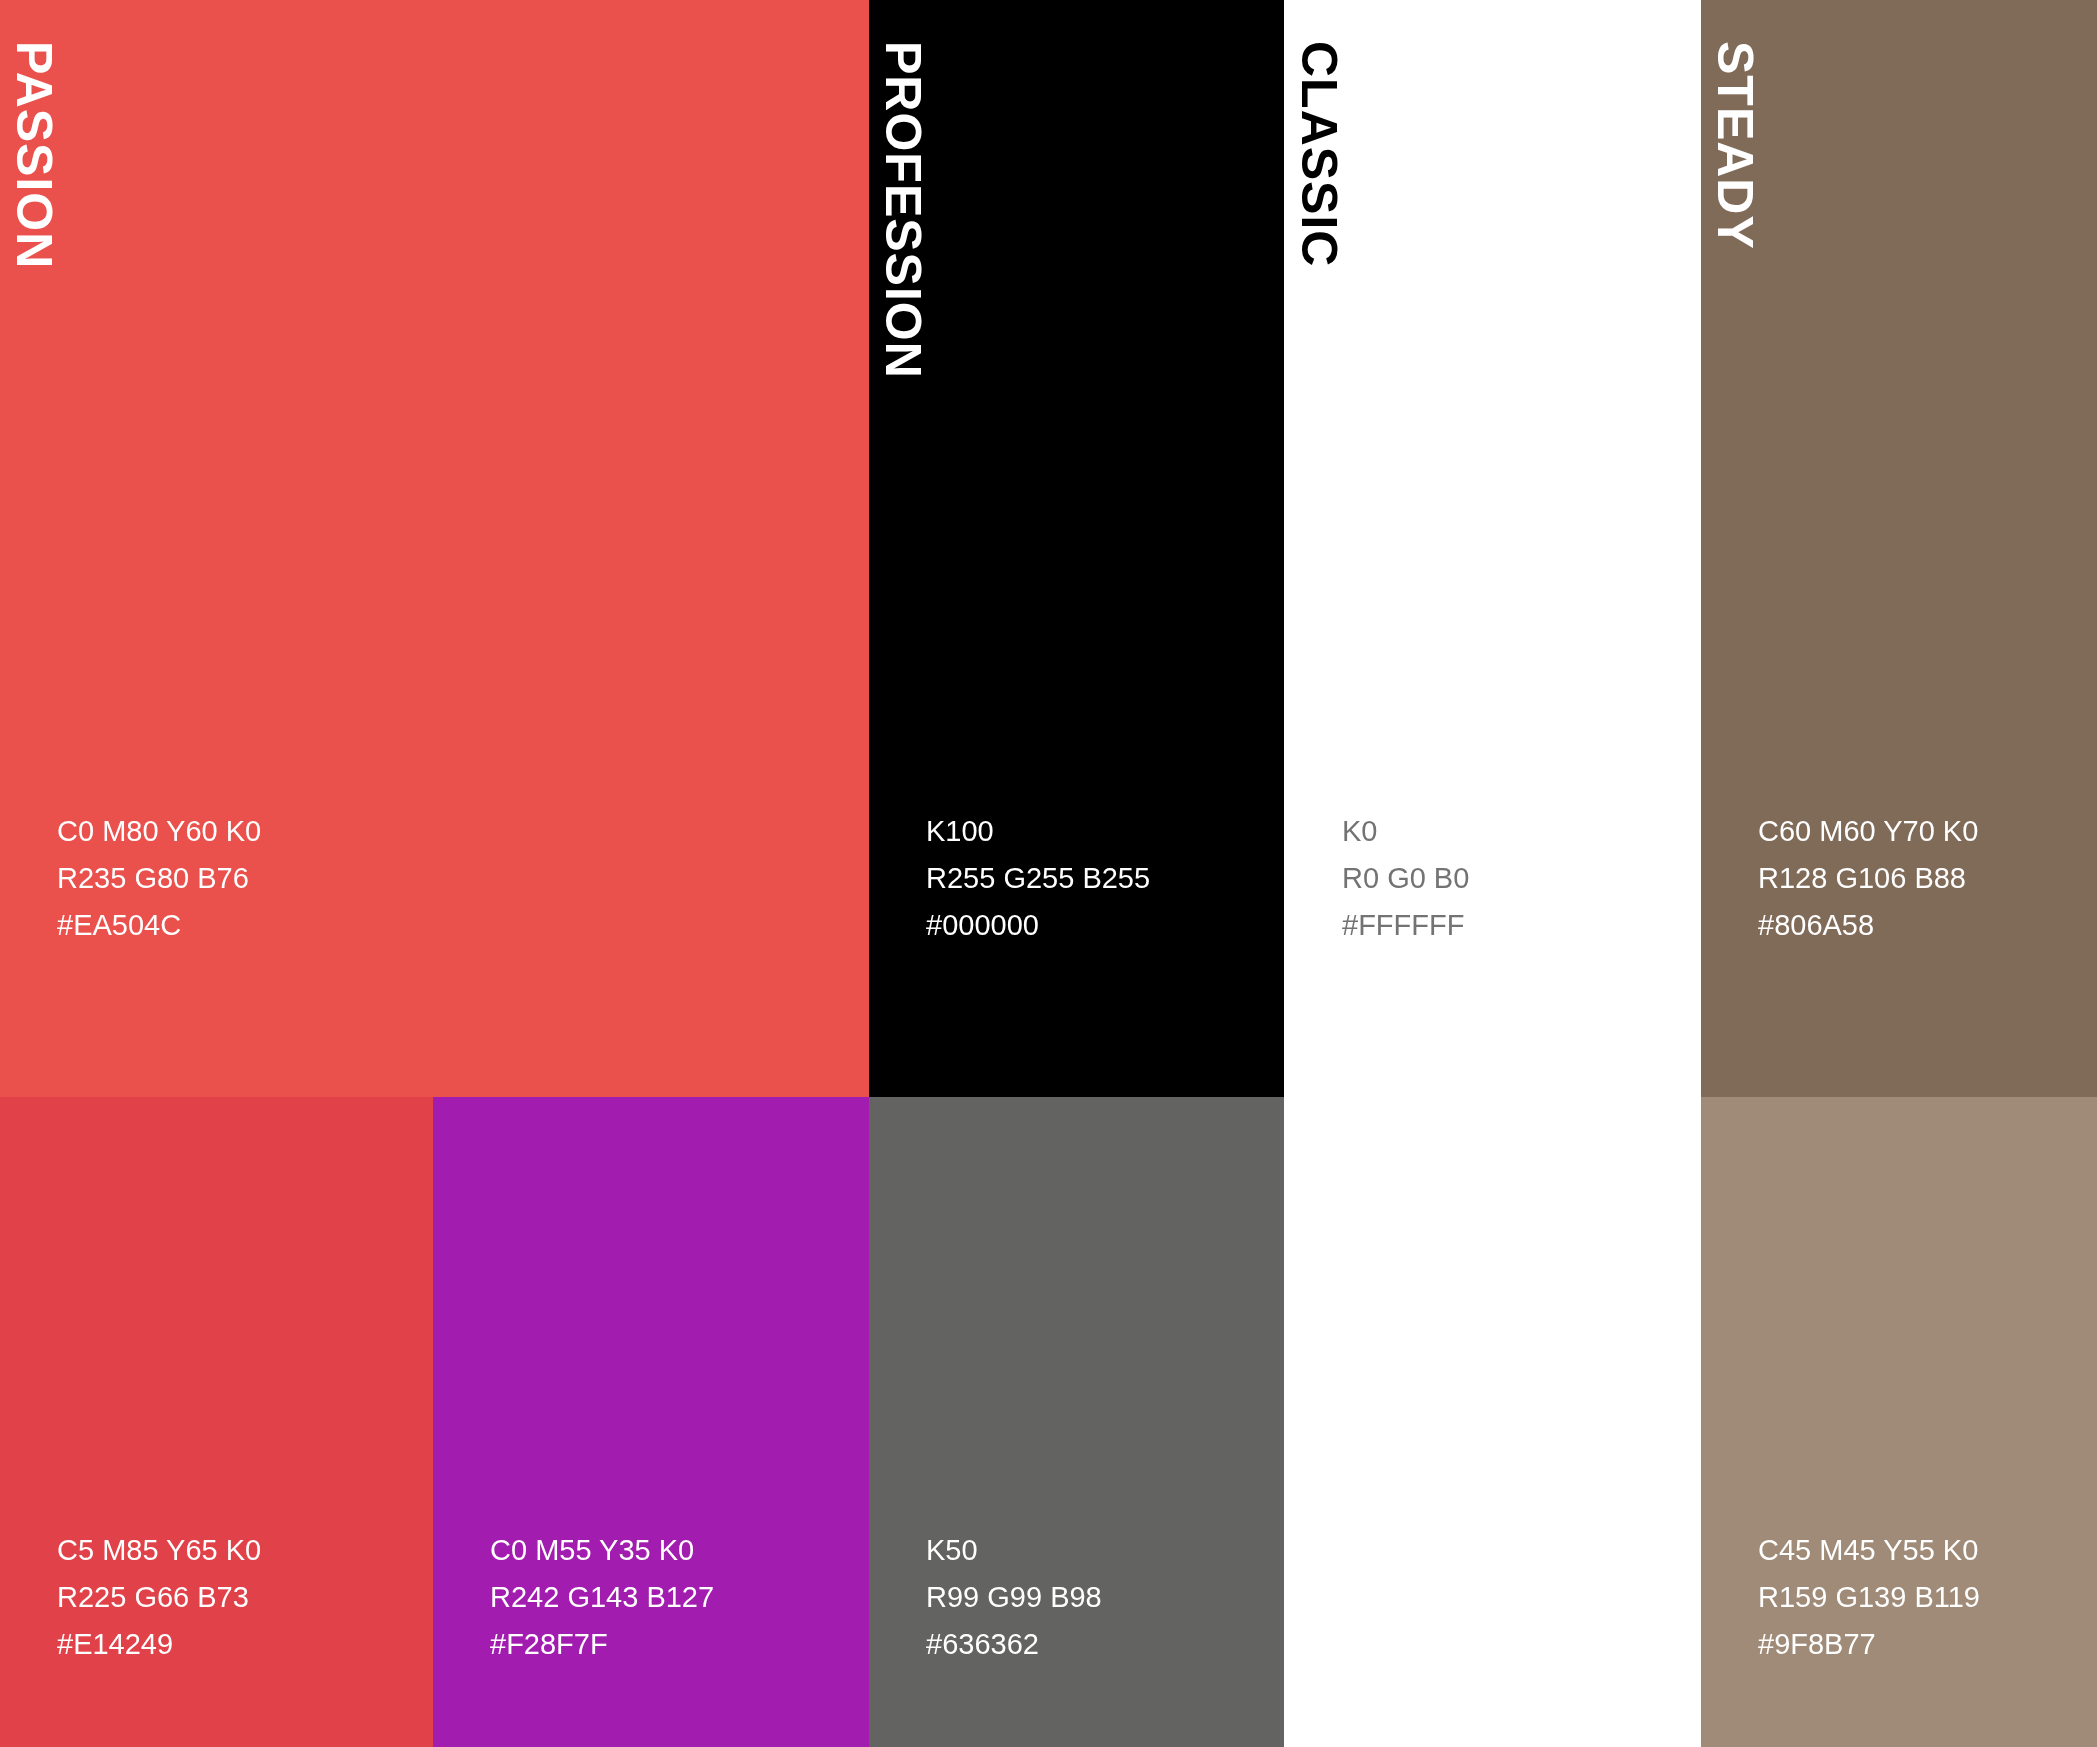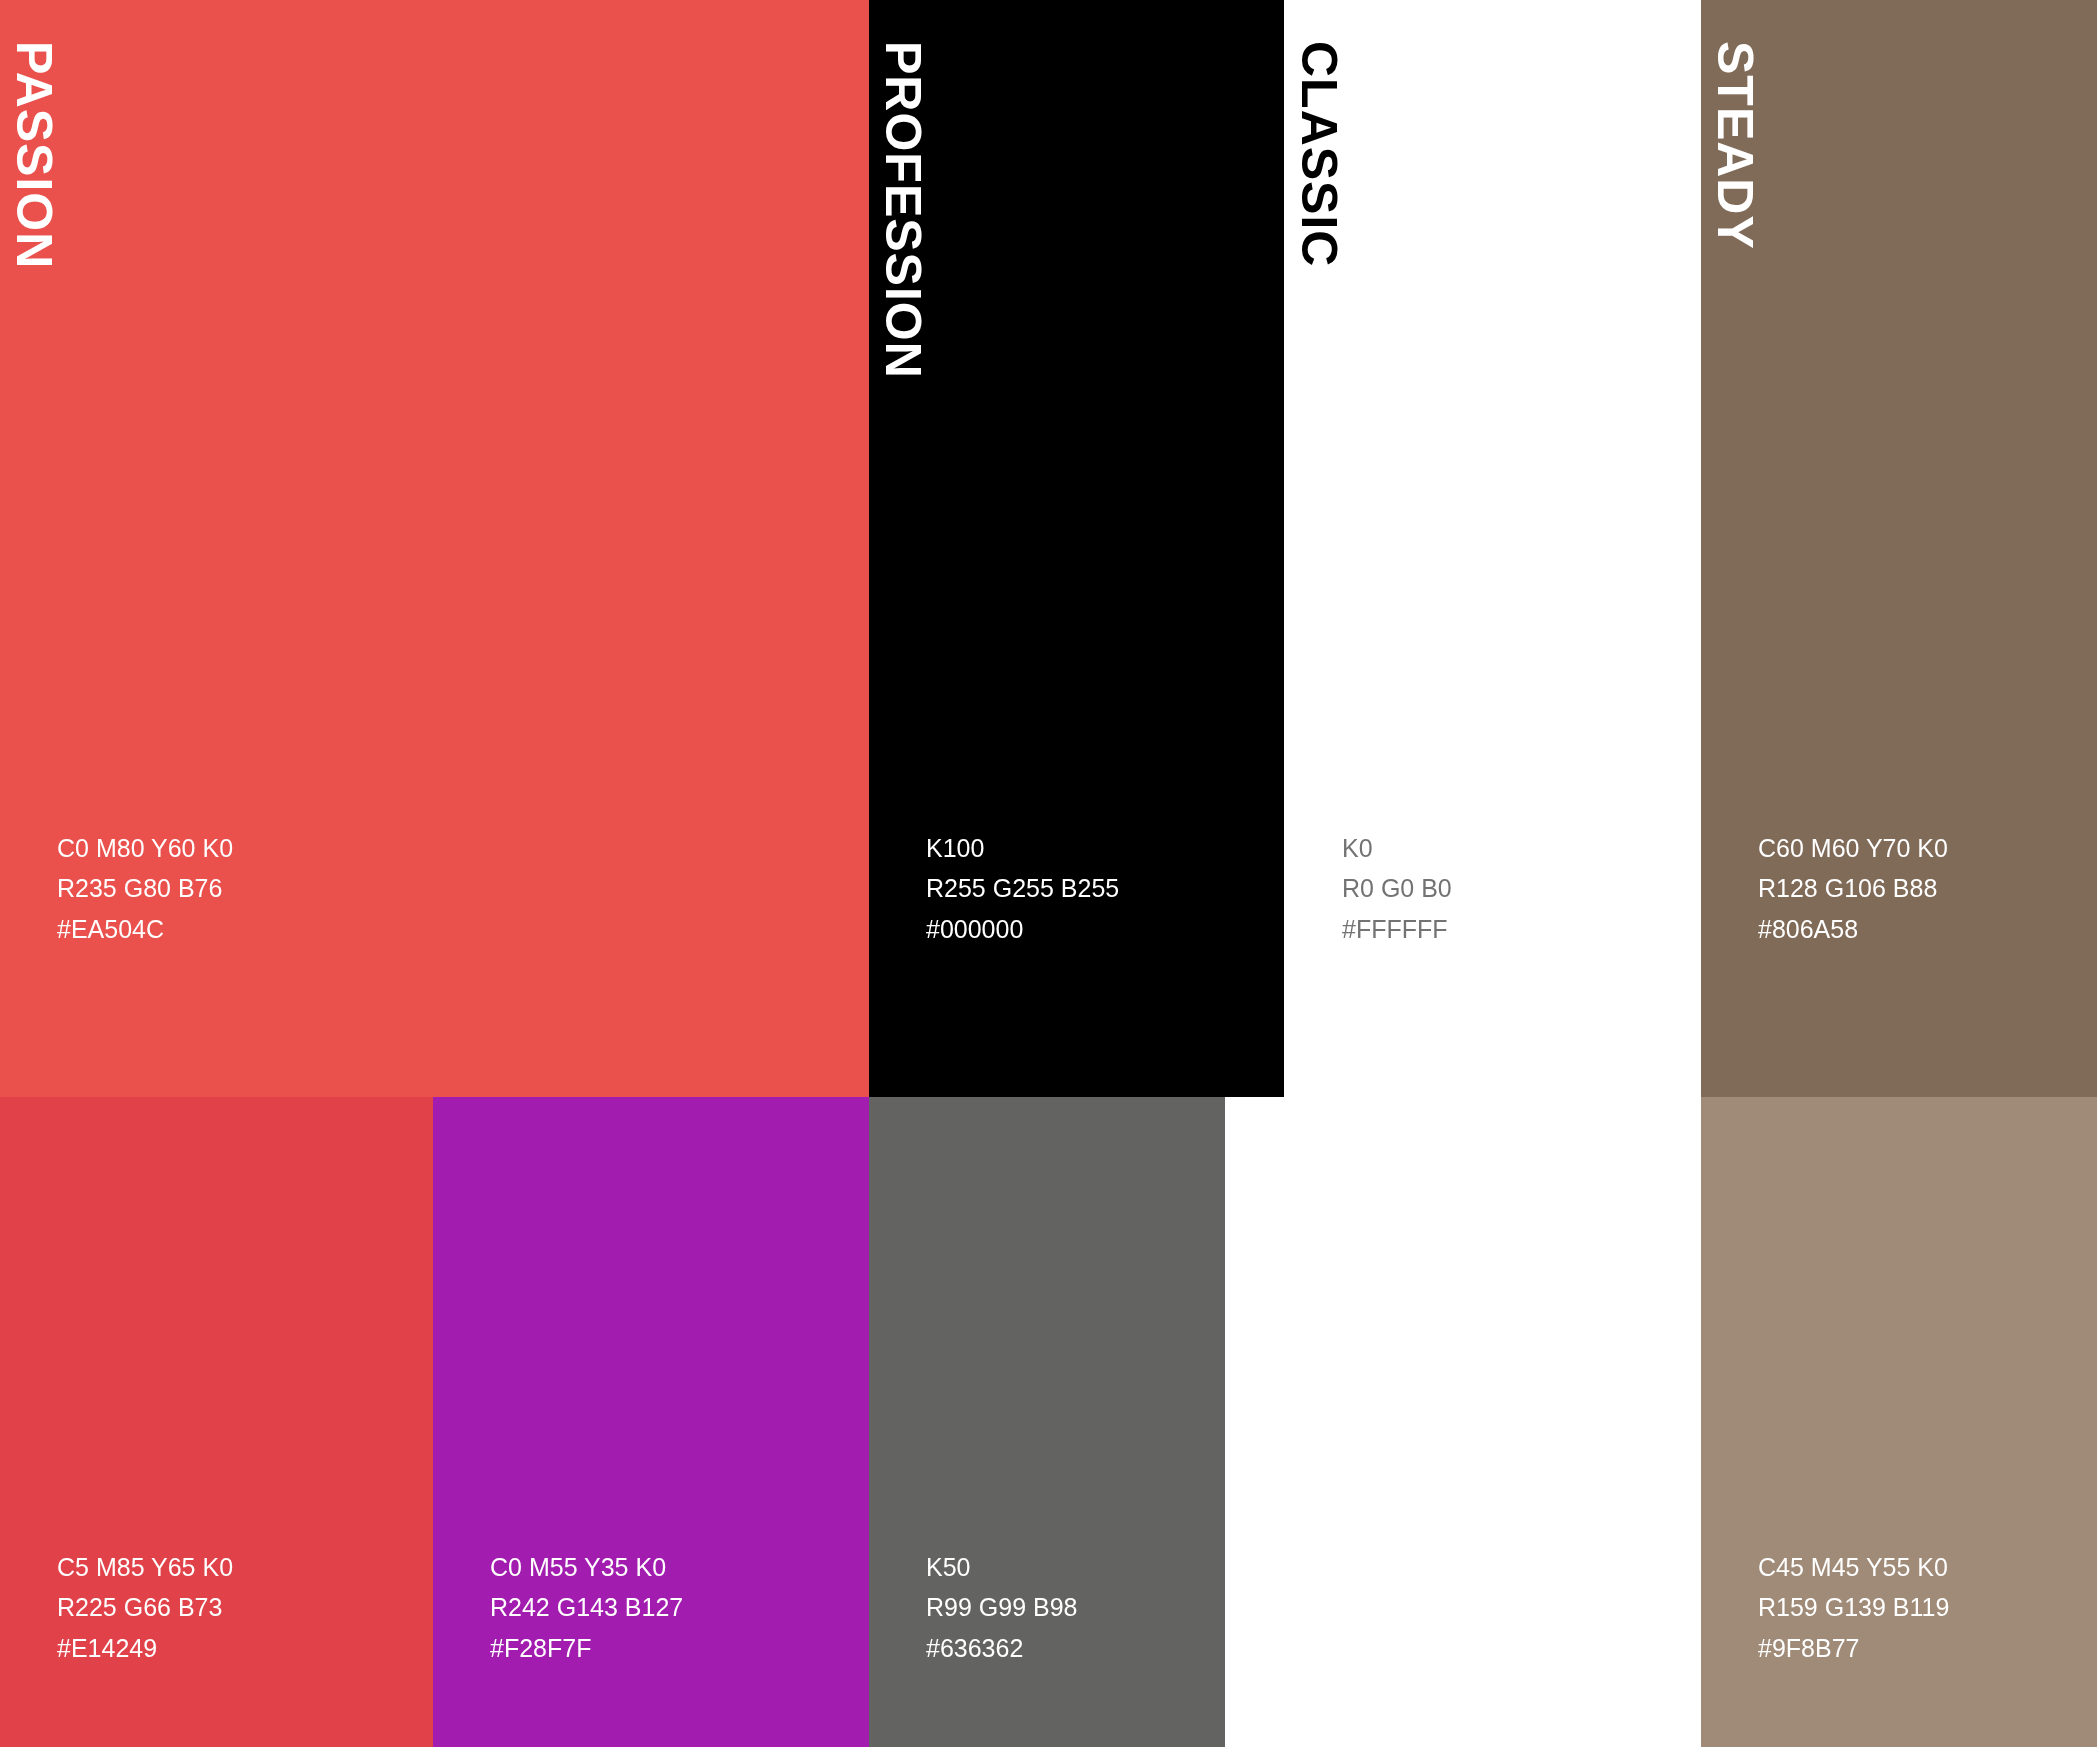--- a/index.html
+++ b/index.html
@@ -39,41 +39,41 @@
     font-weight: bold;
     letter-spacing: 1px;
     line-height: 0.92;
   }
 
   
   .specs {
     position: absolute;
     left: 57px;
     white-space: nowrap;
-    font-size: 25px;
+    font-size: 29px;
     font-weight: normal;
     line-height: 1.62;
   }
   .specs .line { display: block; }
 
   .specs-top    { bottom: 148px; }
   .specs-bottom { bottom: 79px; }
 
   
   .row-top    { top: 0;    height: 1097px; }
   .row-bottom { top: 1097px; height: 650px; }
 
   .col-passion-top    { left: 0;      width: 869px; }
   .col-profession-top { left: 869px; width: 415px;  }
   .col-classic-top    { left: 1285px; width: 416px;  }
   .col-steady-top     { left: 1701px; width: 397px;  }
 
   .col-b1 { left: 0;      width: 433px;  }
   .col-b2 { left: 433px;  width: 436px;  }
-  .col-b3 { left: 869px; width: 356px;  }
+  .col-b3 { left: 869px; width: 415px;  }
   .col-b4 { left: 1285px; width: 416px;  }
   .col-b5 { left: 1701px; width: 462px;  }
 </style>
 </head>
 <body>
 
 <div class="board">
 
   <div class="swatch row-top col-passion-top" style="background:#EA504C;">
     <div class="vlabel" style="color:#FFFFFF;">PASSION</div>

